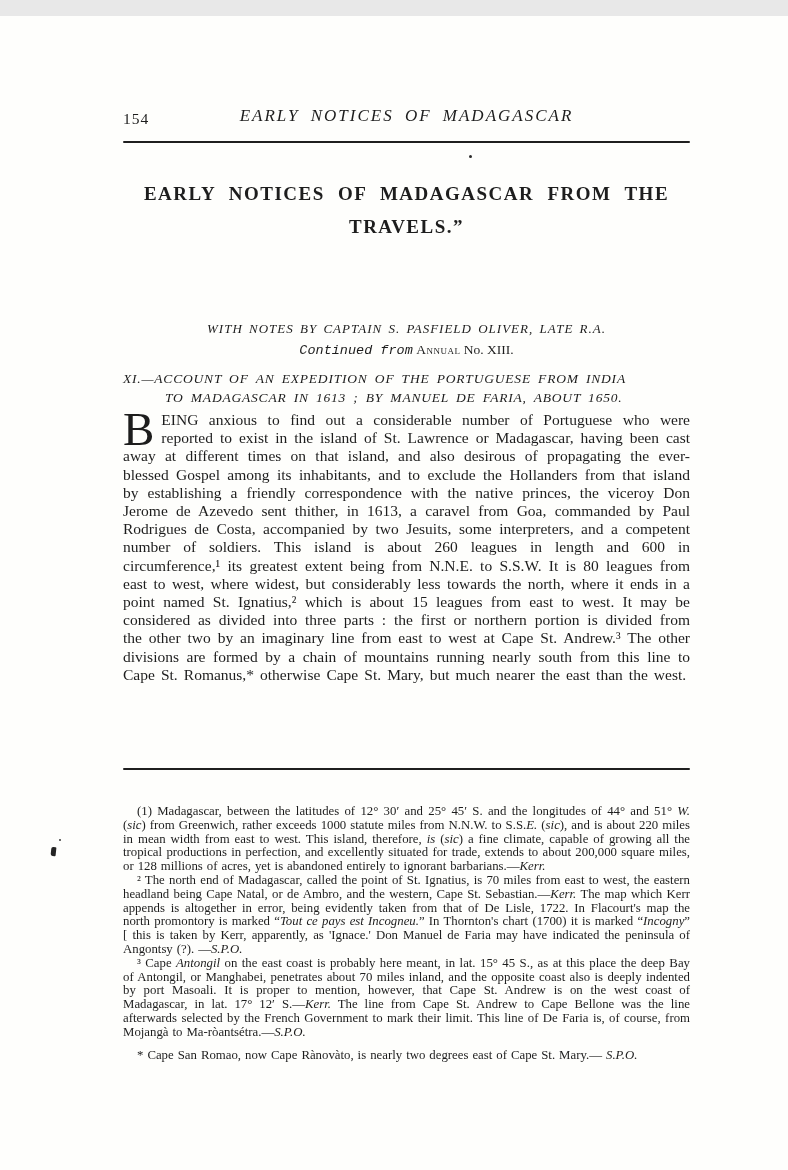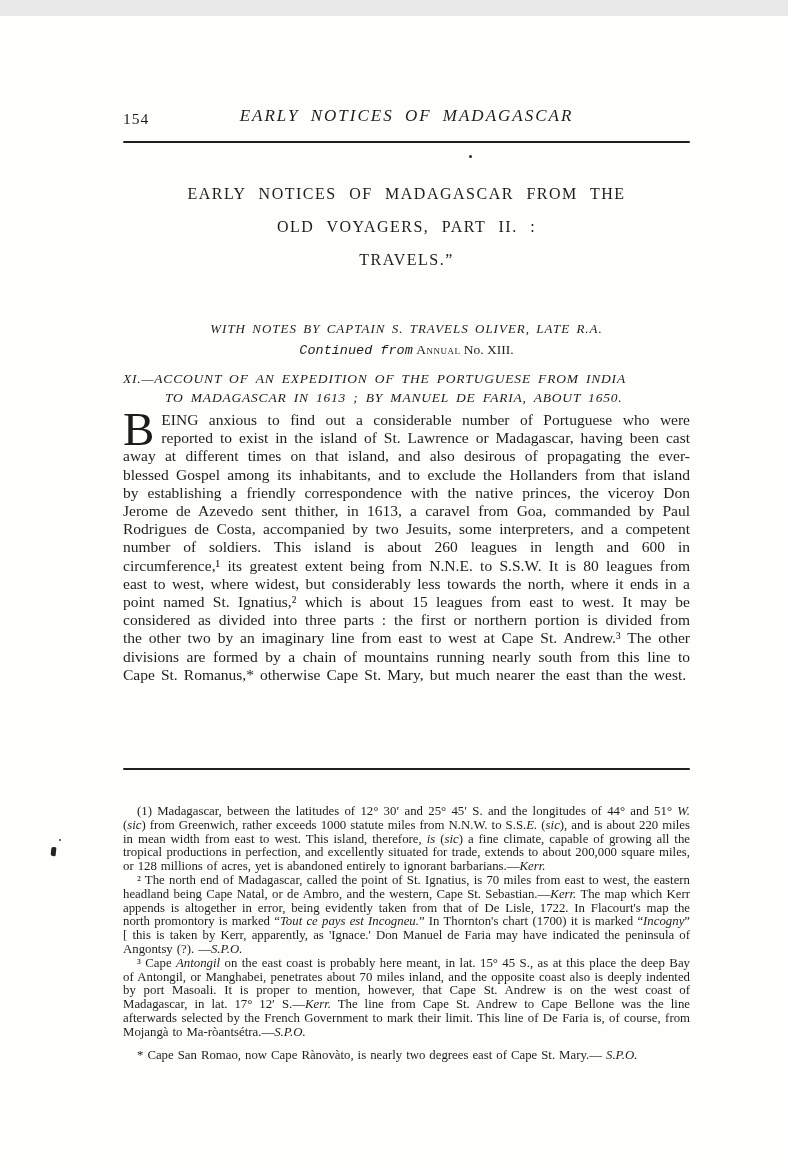--- a/index.html
+++ b/index.html
@@ -32,23 +32,23 @@
     height: 2px; background: #1f1f1f; border-radius: 1px;
   }
   .ink-dot {
     position: absolute; left: 469px; top: 139px;
     width: 3px; height: 3px; background: #2a2a2a; border-radius: 50%;
   }
 
   
   .title-block { top: 166px; text-align: center; }
   .title-line {
-    font-size: 16px; line-height: 24px;
+    font-size: 19px; line-height: 24px;
     letter-spacing: 1.5px; word-spacing: 7px;
-    font-weight: 400;
+    font-weight: 700;
   }
   .title-line.l2 { margin-top: 9px; }
   .title-line.l3 { margin-top: 15px; }
   .title-line.l4 { margin-top: 9px; }
 
   .byline {
     top: 305px; text-align: center;
     font-style: italic; font-size: 13px;
     letter-spacing: 1px; word-spacing: 2px;
   }
@@ -105,25 +105,24 @@
 
   <div class="col masthead">
     <span class="page-number">154</span>
     <span class="running-title">EARLY NOTICES OF MADAGASCAR</span>
   </div>
   <div class="header-rule"></div>
   <div class="ink-dot"></div>
 
   <div class="col title-block">
     <div class="title-line l1">EARLY NOTICES OF MADAGASCAR FROM THE</div>
-    <div class="title-line l2">OLD VOYAGERS, PART II. :</div>
     <div class="title-line l4">TRAVELS.”</div>
   </div>
 
-  <div class="col byline">WITH NOTES BY CAPTAIN S. TRAVELS OLIVER, LATE R.A.</div>
+  <div class="col byline">WITH NOTES BY CAPTAIN S. PASFIELD OLIVER, LATE R.A.</div>
 
   <div class="col continued">
     <span class="it">Continued from</span>
     <span class="sc">Annual</span>
     <span>No. XIII.</span>
   </div>
 
   <div class="col section-heading">
     <div class="h1">XI.—ACCOUNT OF AN EXPEDITION OF THE PORTUGUESE FROM INDIA</div>
     <div class="h2">TO MADAGASCAR IN 1613 ; BY MANUEL DE FARIA, ABOUT 1650.</div>

